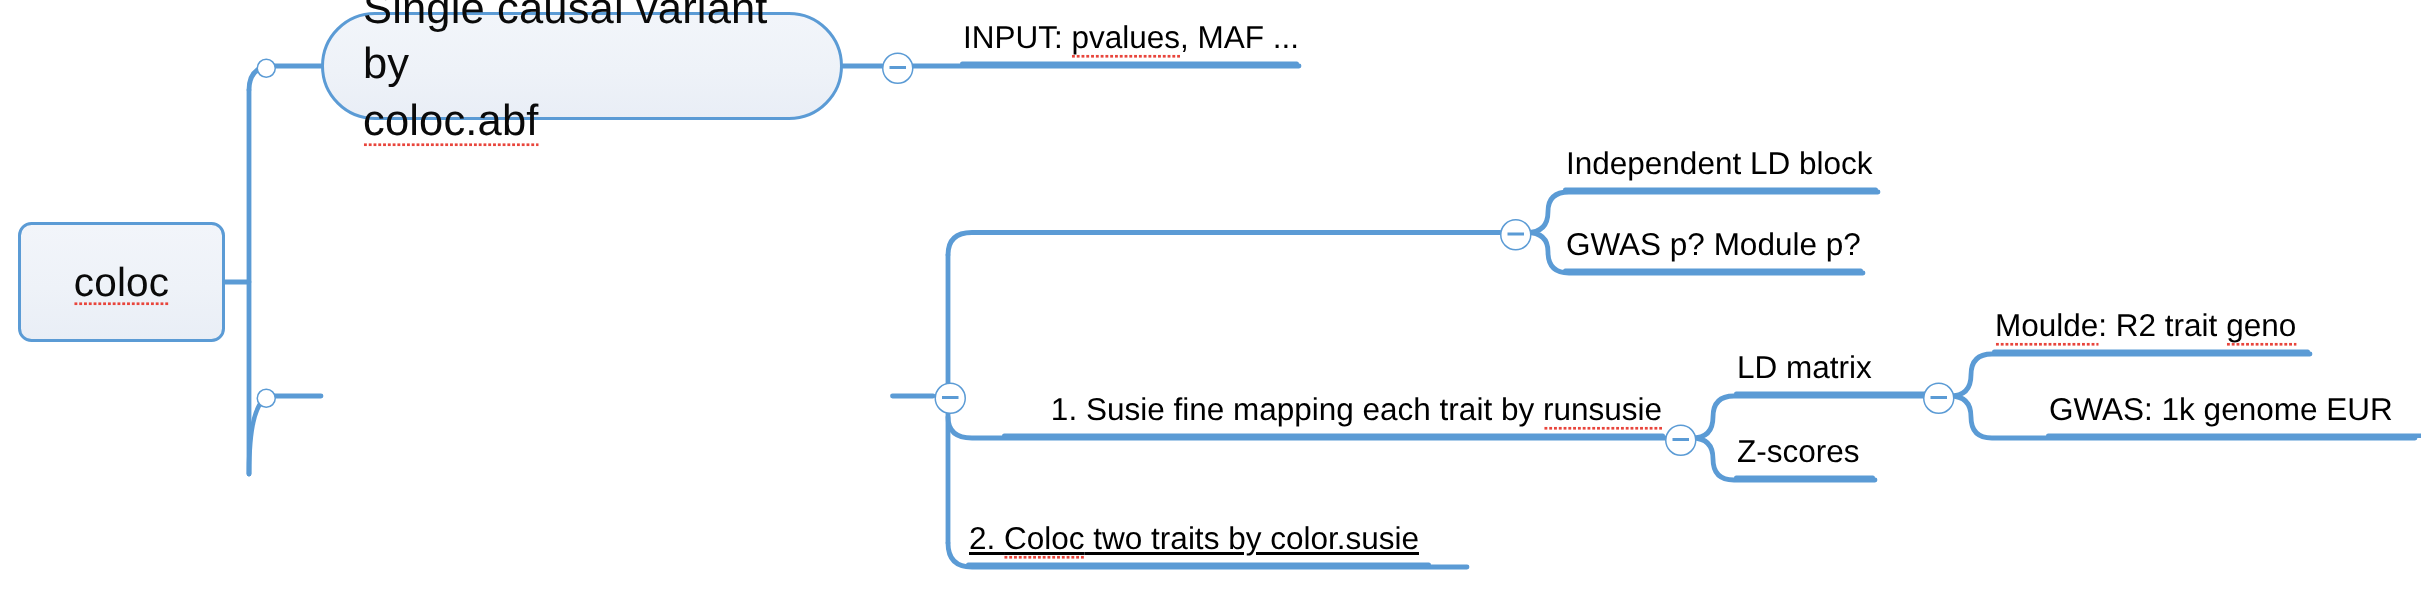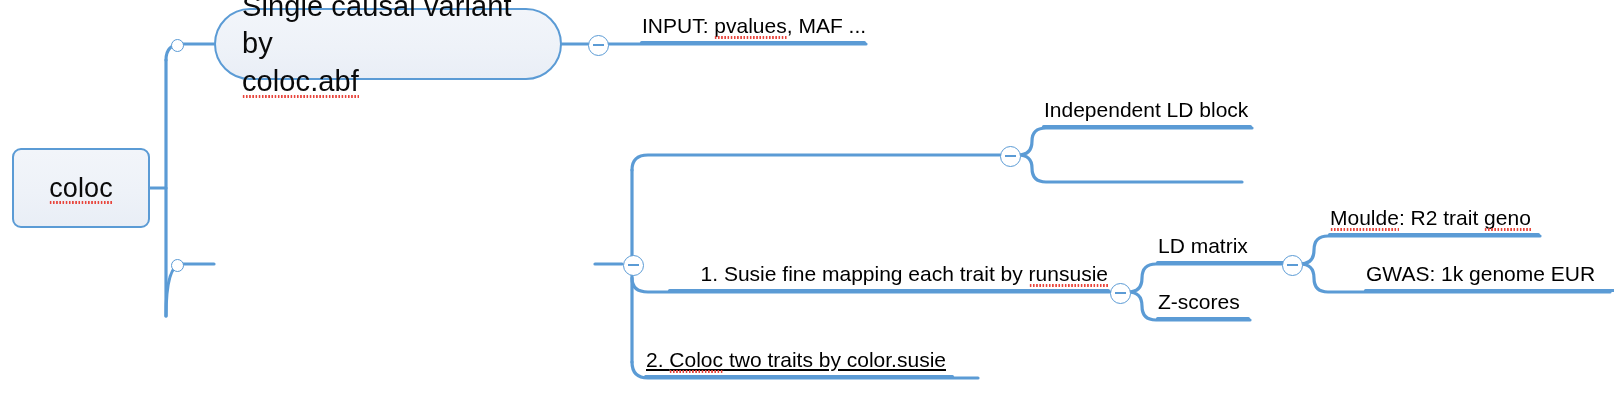--- a/index.html
+++ b/index.html
@@ -190,20 +190,24 @@
   </div>
 
   <div class="toggle" style="left:632px; top:264px;"></div>
 
   <div class="toggle" style="left:1009px; top:155px;"></div>
 
   <div class="leaf" style="left:1042px; top:98px; width:210px;">
     <div class="leaf-text">Independent LD block</div>
     <div class="leaf-rule"></div>
   </div>
+  <div class="leaf" style="left:1042px; top:152px; width:200px;">
+    <div class="leaf-text">GWAS p? Module p?</div>
+    <div class="leaf-rule"></div>
+  </div>
 
   <div class="leaf" style="left:668px; top:262px; width:442px;align-items:flex-end;">
     <div class="leaf-text"><span>1. Susie fine mapping each trait by </span><span class="sp">runsusie</span></div>
     <div class="leaf-rule"></div>
   </div>
   <div class="toggle" style="left:1119px; top:292px;"></div>
 
   <div class="leaf" style="left:1156px; top:234px; width:132px;justify-content:center;">
     <div class="leaf-text">LD matrix</div>
     <div class="leaf-rule"></div>

